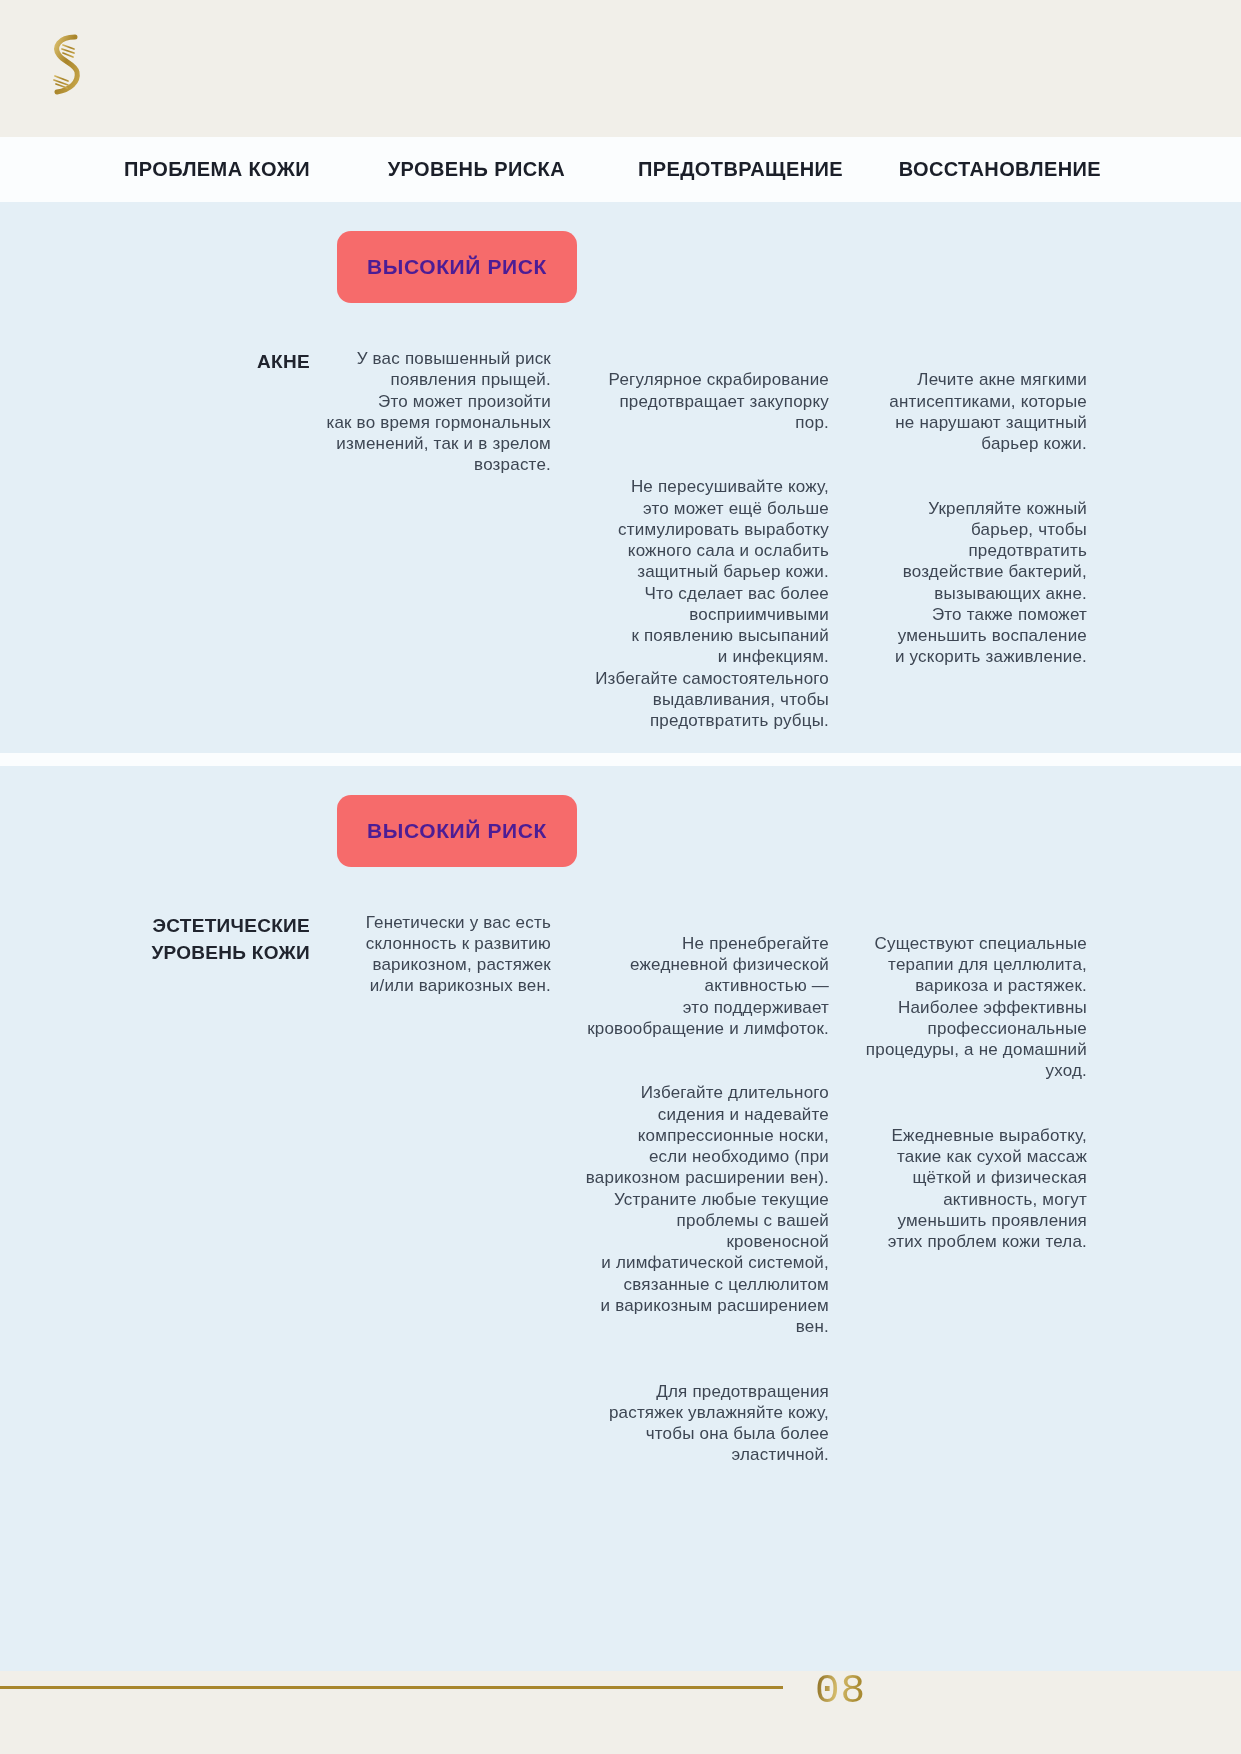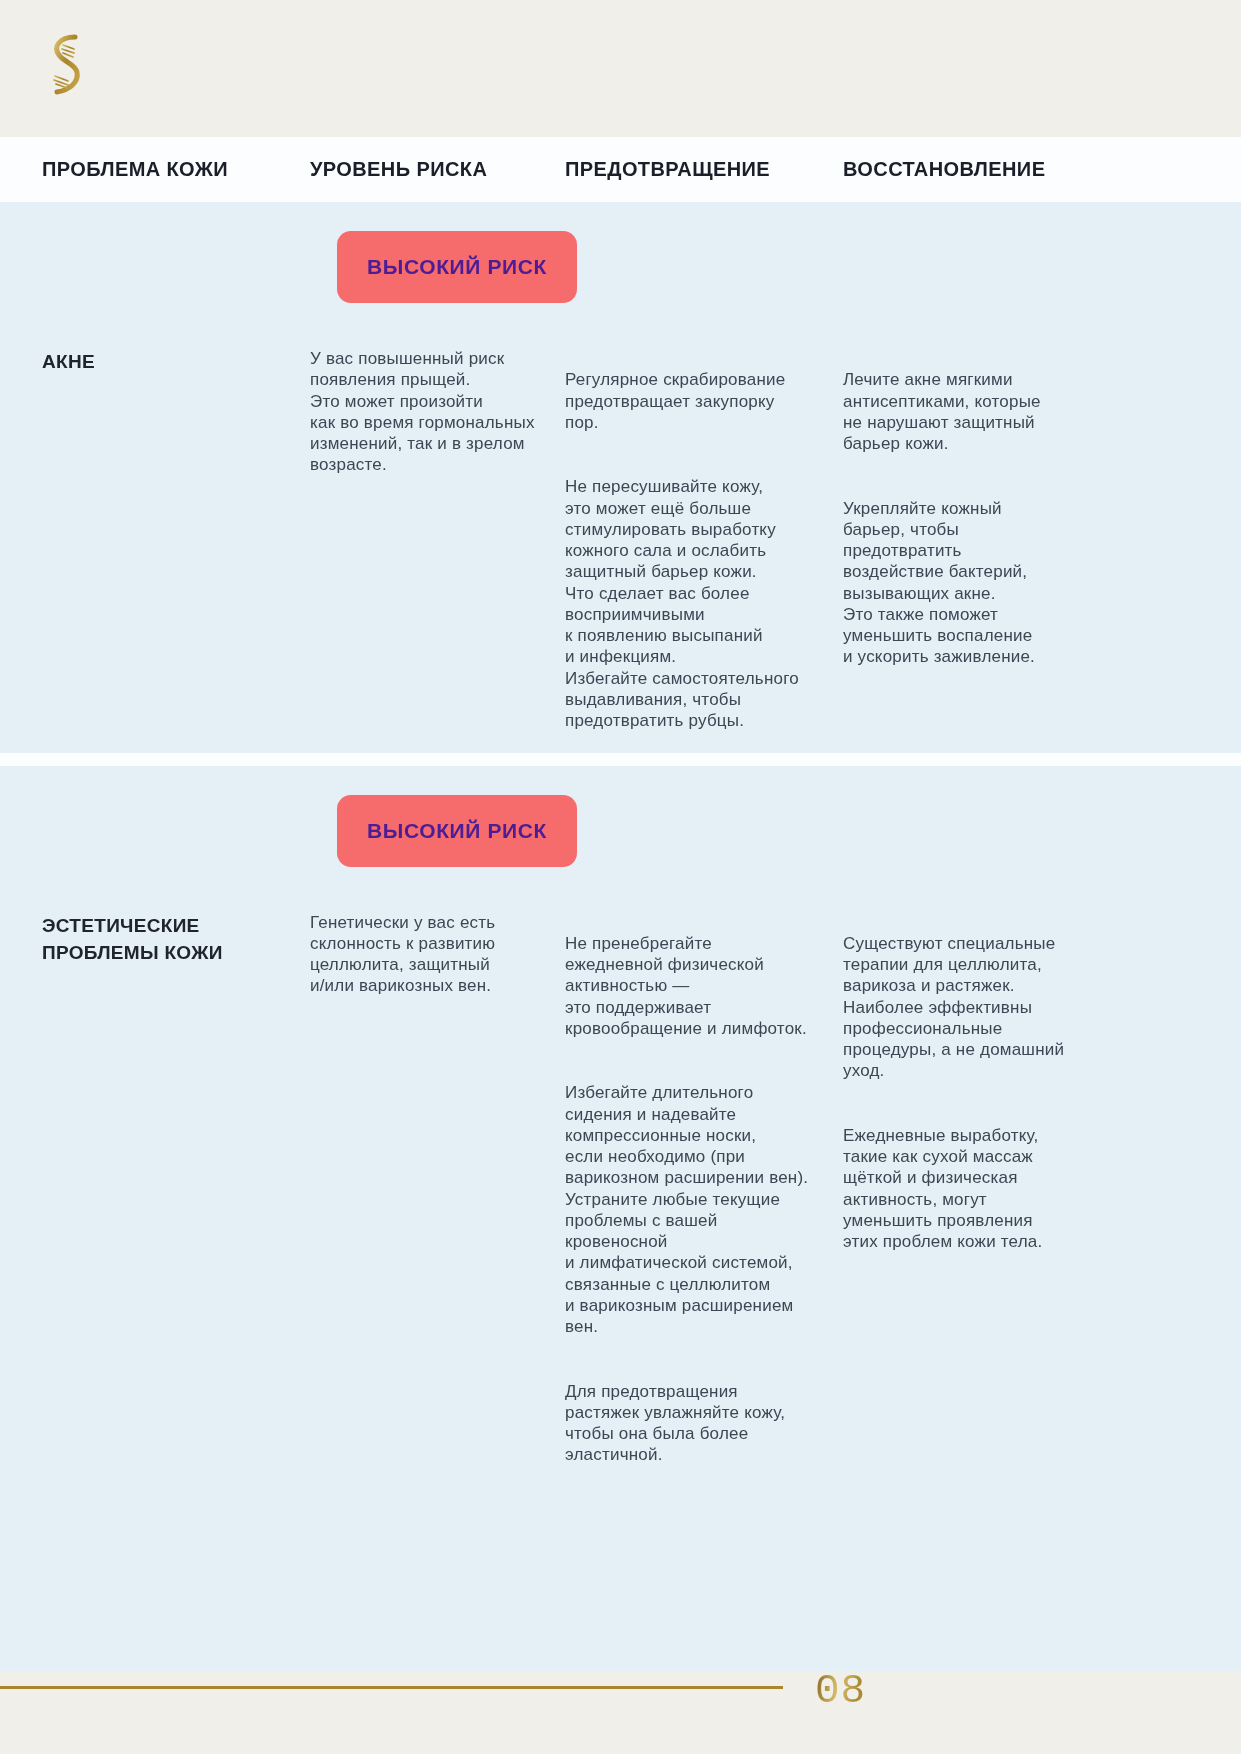--- a/index.html
+++ b/index.html
@@ -10,20 +10,21 @@
     width: 1241px;
     font-family: "Liberation Sans", sans-serif;
     background: #f1efe9;
   }
   .page {
     width: 1241px;
     height: 1754px;
     position: relative;
     overflow: hidden;
     background: #f1efe9;
+    text-align: right;
   }
 
   
   .top-band {
     height: 137px;
     background: #f1efe9;
     position: relative;
   }
   .logo {
     position: absolute;
@@ -213,24 +214,24 @@
   </section>
 
   <div class="section-gap"></div>
 
   <section class="risk-section section-2">
     <div class="grid">
       <div class="badge">ВЫСОКИЙ РИСК</div>
     </div>
     <div class="grid content-row">
       <div class="problem-title">ЭСТЕТИЧЕСКИЕ
-ПРОБЛЕМЫ КОЖИ</div>
+УРОВЕНЬ КОЖИ</div>
       <div class="cell">Генетически у вас есть
 склонность к развитию
-целлюлита, защитный
+варикозном, растяжек
 и/или варикозных вен.</div>
       <div class="cell">
         <p>Не пренебрегайте
 ежедневной физической
 активностью —
 это поддерживает
 кровообращение и лимфоток.</p>
         <p>Избегайте длительного
 сидения и надевайте
 компрессионные носки,

